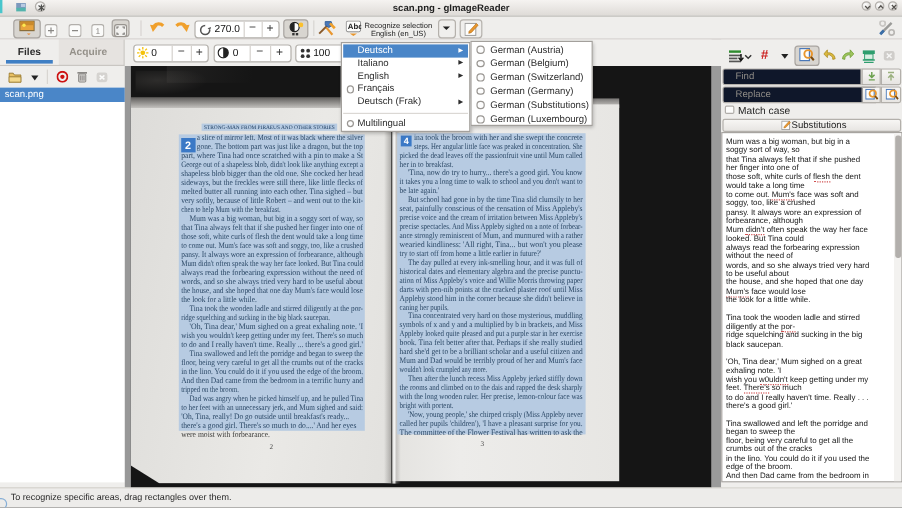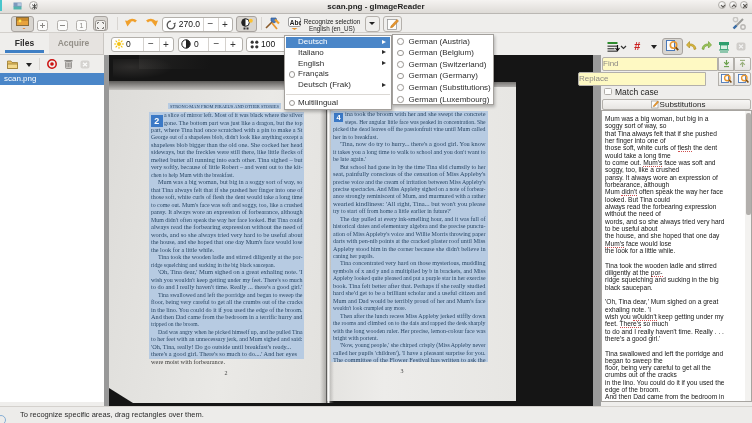--- a/index.html
+++ b/index.html
@@ -49,33 +49,33 @@
   #pageL { left:0px; top:35px; width:217px; height:313px; background:linear-gradient(100deg,#dddcd9,#eae9e6 60%,#e2e1de);
            clip-path:polygon(0 0,217px 0,217px 313px,24px 313px,0 298px); }
   #pageR { left:218px; top:32px; width:189px; height:314px; background:linear-gradient(90deg,#e4e3e0,#edecea 30%,#e7e6e3); }
   #spine { left:211px; top:30px; width:14px; height:318px; background:linear-gradient(90deg,rgba(0,0,0,0) 0%,rgba(120,118,115,.55) 45%,#fdfdfc 60%,rgba(150,148,145,.4) 75%,rgba(0,0,0,0) 100%); }
 
   .hl { background:#b7cbe2; }
   .badge { background:#3b79c6; color:#fff; font-weight:bold; font-size:9px; text-align:center; }
 
   
   #rpanel { left:601px; top:33px; width:151px; height:373px; background:#efeeec; }
-  .entry { background:#fef9c3; border:1px solid #b3b0ab; font-size:8px; color:#8d8a85; padding-left:0; }
+  .entry { background:#0f172a; border:1px solid #b3b0ab; font-size:8px; color:#8d8a85; padding-left:10px; }
   .ebtn { background:linear-gradient(#f7f6f4,#e7e5e2); border:1px solid #b3b0ab; }
   #subst-btn { left:602px; top:99px; width:149px; height:11px; background:linear-gradient(#f7f6f4,#e7e5e2);
     border:1px solid #b3b0ab; border-radius:2px; font-size:8px; color:#1f1f1f; text-align:center; line-height:9px;}
   #outarea { left:601px; top:110px; width:151px; height:292px; background:#fff; border:1px solid #a7a4a0; overflow:hidden; }
   #outtext { padding:4px 0 0 3px; font-size:6.6px; line-height:7.33px; color:#161616; letter-spacing:0px; }
   .sp { border-bottom:1px dotted #d05050; }
   #oscroll { left:745px; top:111px; width:6px; height:290px; background:#f3f2f0; }
   #othumb { left:746px; top:113px; width:4.5px; height:102px; background:#b2afac; border-radius:2px; }
 
   
   #statusbar { left:0; top:406px; width:752px; height:17px; background:#edecea; border-top:1px solid #d4d1cd;
-    font-size:7.5px; color:#2a2a2a; line-height:16px; padding-left:20px; }
+    font-size:7.5px; color:#2a2a2a; line-height:16px; padding-left:9px; }
 
   
   .menu { background:#ffffff; border:1px solid #a3a09c; box-shadow:1px 2px 3px rgba(0,0,0,.25); }
   .mi { position:absolute; left:1px; right:1px; height:10.8px; font-size:8px; color:#2d2d2d; line-height:10.8px; }
   .mi .lbl { position:absolute; left:12px; white-space:nowrap; }
   .mi .arr { position:absolute; right:4px; top:2.6px; width:0; height:0; border-left:4px solid #2d2d2d; border-top:2.8px solid transparent; border-bottom:2.8px solid transparent; }
   .mi .radio { position:absolute; left:2.5px; top:2px; width:6.5px; height:6.5px; border:1px solid #9a9793; border-radius:50%; background:#fdfdfd; }
   .mi-sel { background:#4a86c8; color:#ffffff; }
   .mi-sel .arr { border-left-color:#ffffff; }
   .msep { position:absolute; left:1px; right:1px; height:1px; background:#dbd8d4; }
@@ -496,21 +496,21 @@
 <div class="abs" style="left:738px;top:73.5px;width:11px;height:10px;z-index:3;">
   <svg width="11" height="10">
       <rect x="0.5" y="0.5" width="7" height="8" fill="#fdfdfc" stroke="#4a78b8" stroke-width="0.9"></rect>
       <circle cx="6.3" cy="4" r="2.7" fill="none" stroke="#e8962e" stroke-width="1.4"></circle>
       <line x1="8.2" y1="6" x2="10.4" y2="8.6" stroke="#7a4a10" stroke-width="1.6"></line>
     </svg>
 </div>
 <div class="abs entry" style="left:602px;top:56.5px;width:116px;height:14px;line-height:12px;border-radius:2px 0 0 2px;">Find</div>
 <div class="abs ebtn" style="left:718px;top:56.5px;width:16px;height:14px;"></div>
 <div class="abs ebtn" style="left:734px;top:56.5px;width:17px;height:14px;border-radius:0 2px 2px 0;"></div>
-<div class="abs entry" style="left:578px;top:71.5px;width:128px;height:14px;line-height:12px;border-radius:2px 0 0 2px;">Replace</div>
+<div class="abs entry" style="left:602px;top:71.5px;width:128px;height:14px;line-height:12px;border-radius:2px 0 0 2px;">Replace</div>
 <div class="abs ebtn" style="left:718px;top:71.5px;width:16px;height:14px;"></div>
 <div class="abs ebtn" style="left:734px;top:71.5px;width:17px;height:14px;border-radius:0 2px 2px 0;"></div>
 <div class="abs" style="left:604px;top:87.5px;width:7.5px;height:7.5px;background:#fdfdfc;border:1px solid #b0ada9;border-radius:1.5px;"></div>
 <div class="abs" style="left:615px;top:87px;font-size:8.5px;color:#1f1f1f;">Match case</div>
 <div class="abs" id="subst-btn"><span style="position:relative;left:6px;">Substitutions</span></div>
 <div class="abs" style="left:651px;top:100px;width:8px;height:9px;z-index:3;">
   <svg width="8" height="9">
       <rect x="0.5" y="1" width="6.5" height="7" fill="#fdfdfc" stroke="#999" stroke-width="0.7"></rect>
       <path d="M2.6 5.4 L6.6 1 L7.7 2.1 L3.8 6.3 L2.2 6.7 Z" fill="#e8962e" stroke="#b06a10" stroke-width="0.4"></path>
     </svg>

